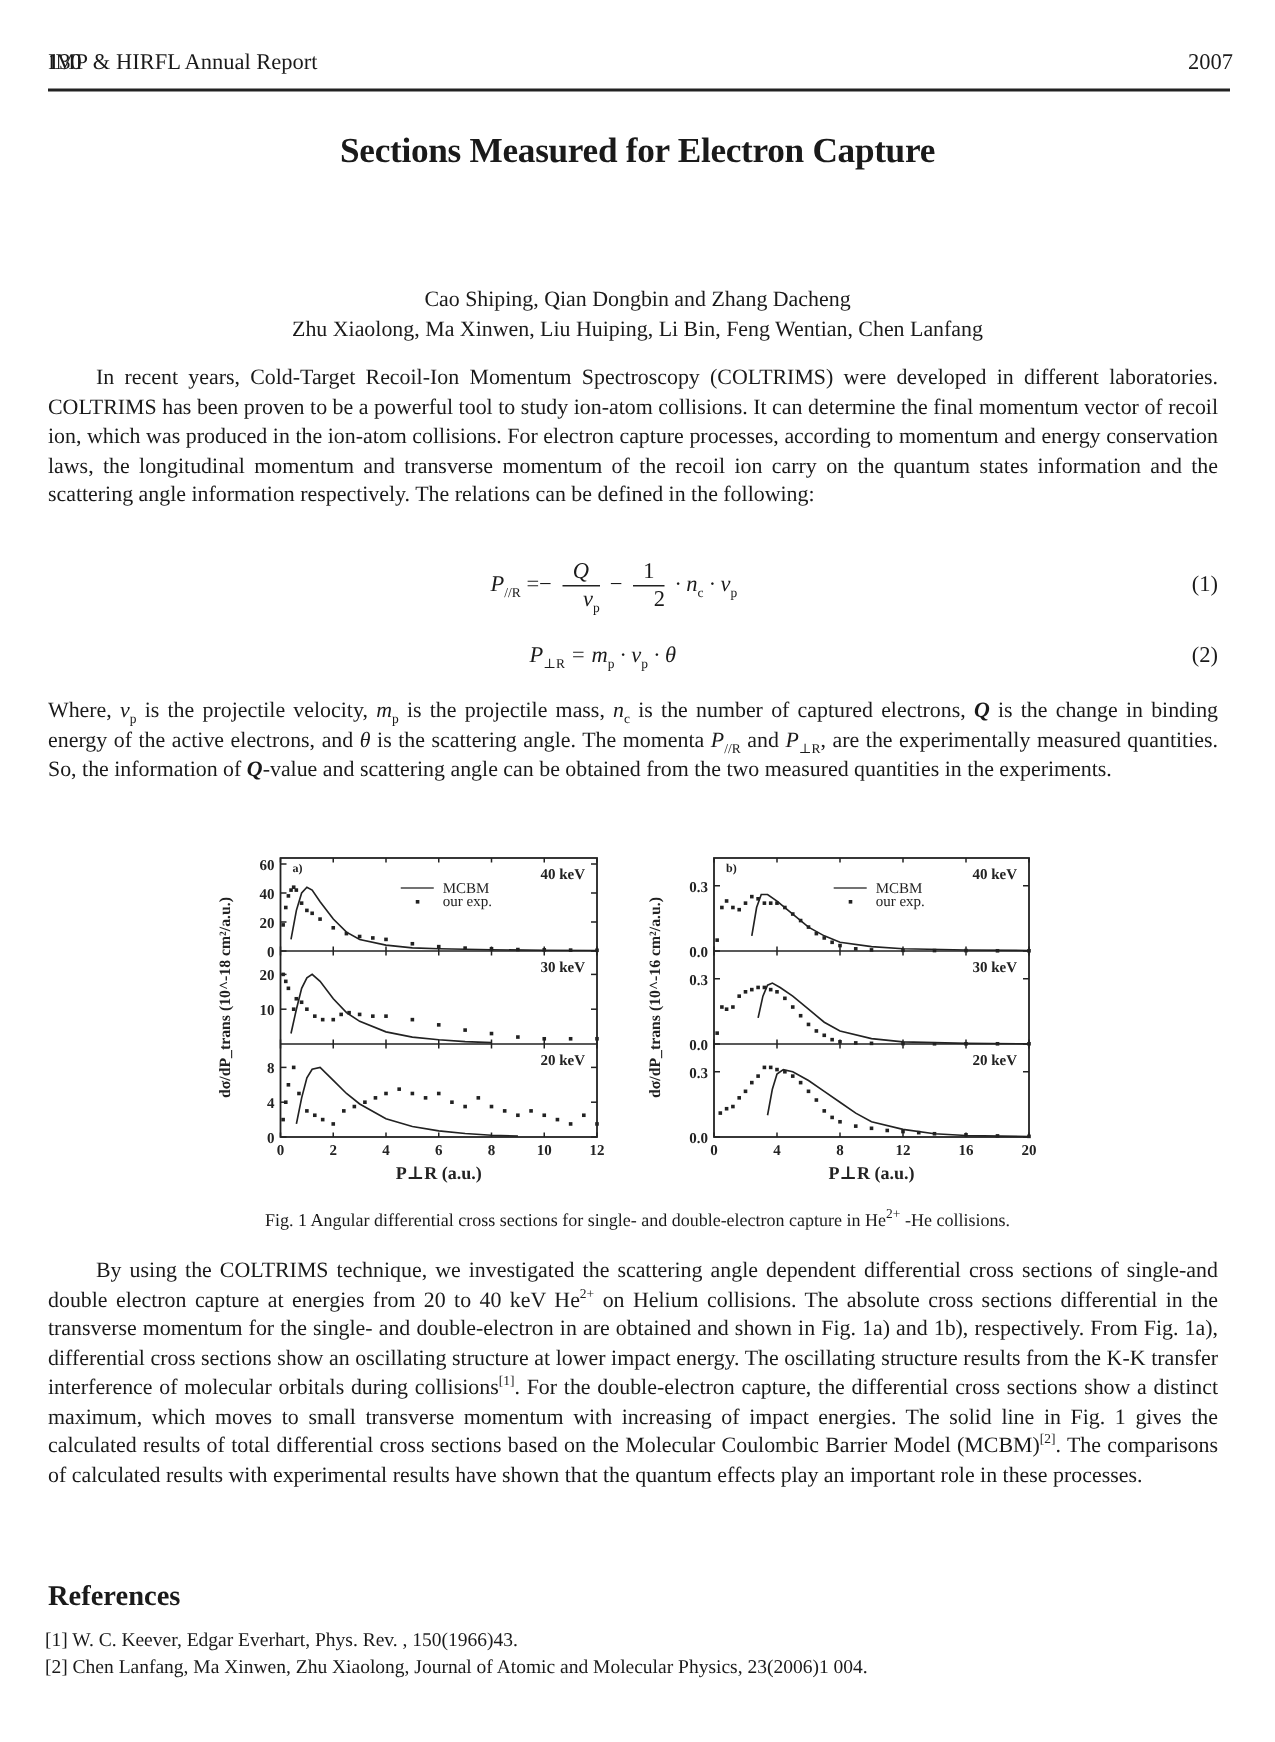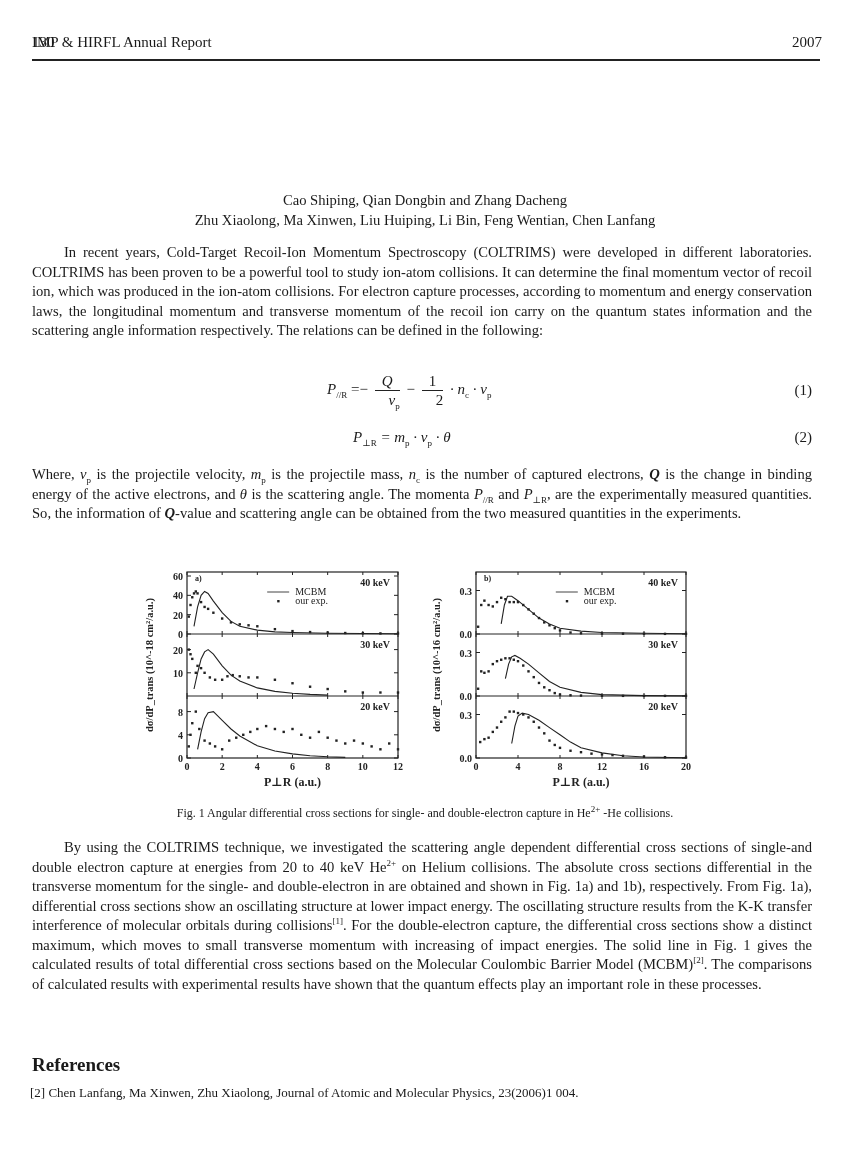--- a/index.html
+++ b/index.html
@@ -34,20 +34,21 @@
 <body>
 
 <div class="header">
   <span class="pg">130</span>
   <span class="jn">IMP &amp; HIRFL Annual Report</span>
   <span class="yr">2007</span>
 </div>
 <div class="rule"></div>
 
 <div class="title">
+  <div>Sections Measured for Electron Capture</div>
 </div>
 
 <div class="authors">
   <div>Cao Shiping, Qian Dongbin and Zhang Dacheng</div>
   <div>Zhu Xiaolong, Ma Xinwen, Liu Huiping, Li Bin, Feng Wentian, Chen Lanfang</div>
 </div>
 
 <div class="para" style="top:243px;">
   <p>In recent years, Cold-Target Recoil-Ion Momentum Spectroscopy (COLTRIMS) were developed in different laboratories. COLTRIMS has been proven to be a powerful tool to study ion-atom collisions. It can determine the final momentum vector of recoil ion, which was produced in the ion-atom collisions. For electron capture processes, according to momentum and energy conservation laws, the longitudinal momentum and transverse momentum of the recoil ion carry on the quantum states information and the scattering angle information respectively. The relations can be defined in the following:</p>
 </div>
@@ -413,14 +414,15 @@
 </svg>
 
 <div class="caption"><span>Fig. 1   Angular differential cross sections for single- and double-electron capture in He</span><sup>2+</sup><span> -He collisions.</span></div>
 
 <div class="para" style="top:838px;">
   <p><span>By using the COLTRIMS technique, we investigated the scattering angle dependent differential cross sections of single-and double electron capture at energies from 20 to 40 keV He</span><sup>2+</sup><span> on Helium collisions. The absolute cross sections differential in the transverse momentum for the single- and double-electron in are obtained and shown in Fig. 1a) and 1b), respectively. From Fig. 1a), differential cross sections show an oscillating structure at lower impact energy. The oscillating structure results from the K-K transfer interference of molecular orbitals during collisions</span><sup>[1]</sup><span>. For the double-electron capture, the differential cross sections show a distinct maximum, which moves to small transverse momentum with increasing of impact energies. The solid line in Fig. 1 gives the calculated results of total differential cross sections based on the Molecular Coulombic Barrier Model (MCBM)</span><sup>[2]</sup><span>. The comparisons of calculated results with experimental results have shown that the quantum effects play an important role in these processes.</span></p>
 </div>
 
 <div class="refs-h">References</div>
 <div class="refs">
+  <div>[1]  W. C. Keever, Edgar Everhart, Phys. Rev. , 150(1966)43.</div>
   <div>[2]  Chen Lanfang, Ma Xinwen, Zhu Xiaolong, Journal of Atomic and Molecular Physics, 23(2006)1 004.</div>
 </div>
 
 </body></html>

